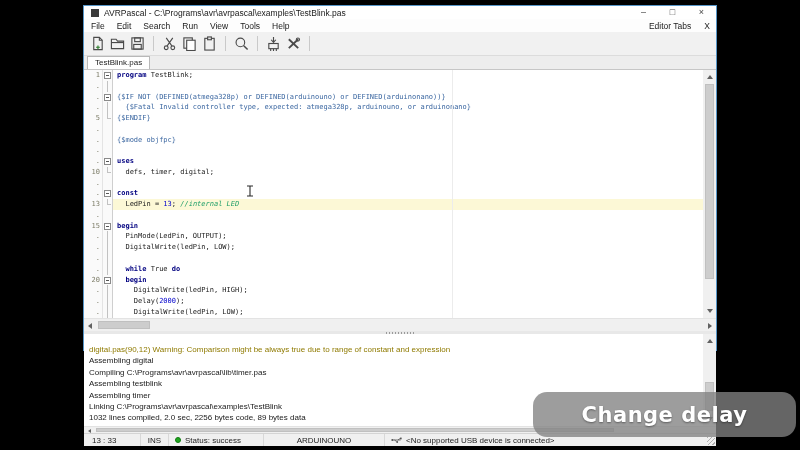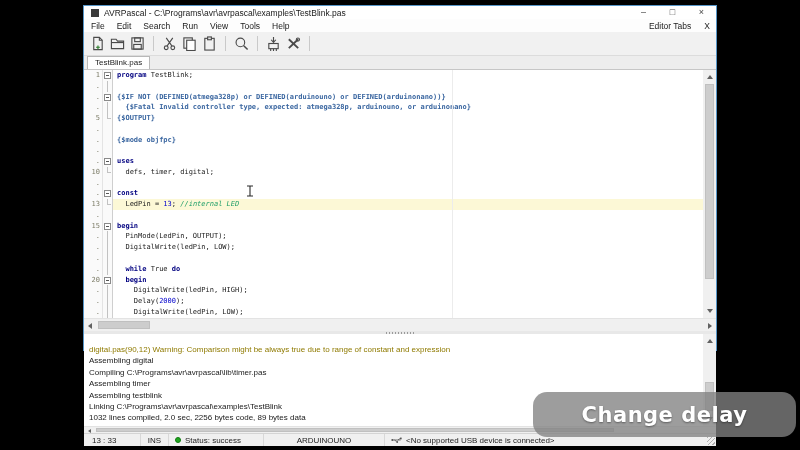--- a/index.html
+++ b/index.html
@@ -43,21 +43,21 @@
   .gnum { width:18px; text-align:right; padding-right:2px; font:7px/10.78px "DejaVu Sans Mono", monospace; color:#7d7d68; }
   .gfold { width:10px; position:relative; border-left:1px solid #e4e4e4; }
   .fbox { position:absolute; left:1px; top:2px; width:7px; height:7px; border:1px solid #8a8a8a; background:#fff; }
   .fbox::after { content:""; position:absolute; left:1px; right:1px; top:2px; border-top:1px solid #555; }
   .fline { position:absolute; left:4px; top:0; bottom:0; width:1px; background:#c2c2c2; }
   .fend  { position:absolute; left:4px; top:0; height:6px; width:1px; background:#c2c2c2; }
   .fend::after { content:""; position:absolute; left:0; top:5px; width:4px; height:1px; background:#c2c2c2; }
   .txt { flex:1; white-space:pre; font:7px/10.78px "DejaVu Sans Mono", monospace; color:#1a1a1a; padding-left:4px; }
   .row.cur .txt { background:#fcf8d6; }
   .c-kw  { color:#000080; font-weight:bold; }
-  .c-dir { color:#3a66a0;font-weight:bold; }
+  .c-dir { color:#3a66a0; }
   .c-num { color:#0000cc; }
   .c-cmt { color:#1e9e68; font-style:italic; }
   .c-pl  { color:#1a1a1a; }
   .marginline { position:absolute; left:368px; top:0; bottom:0; width:1px; background:#ececec; pointer-events:none; }
 
   
   .vscroll { position:absolute; width:13px; background:#f0f0f0; }
   .ed-vscroll { right:0; top:64px; height:248px; }
   .out-vscroll { right:0; top:328px; height:92px; }
   .hscroll { position:absolute; left:0; right:0; background:#f0f0f0; }
@@ -241,21 +241,21 @@
             </span>
             <span class="txt"><span class="c-dir">  {$Fatal Invalid controller type, expected: atmega328p, arduinouno, or arduinonano}</span></span>
           </div>
           <div class="row">
             <span class="gut">
               <span class="gnum">5</span>
               <span class="gfold">
                 <span class="fend"></span>
               </span>
             </span>
-            <span class="txt"><span class="c-dir">{$OUTPUT}</span></span>
+            <span class="txt"><span class="c-dir">{$ENDIF}</span></span>
           </div>
           <div class="row">
             <span class="gut">
               <span class="gnum">.</span>
               <span class="gfold"></span>
             </span>
             <span class="txt"></span>
           </div>
           <div class="row">
             <span class="gut">
@@ -420,22 +420,22 @@
 
     <div class="splitter">
       <span class="grip"></span>
     </div>
 
     <div class="output">
       <div id="output-lines" style="padding-top:10px;">
           <div class="out-line out-warning">digital.pas(90,12) Warning: Comparison might be always true due to range of constant and expression</div>
           <div class="out-line">Assembling digital</div>
           <div class="out-line">Compiling C:\Programs\avr\avrpascal\lib\timer.pas</div>
+          <div class="out-line">Assembling testblink</div>
           <div class="out-line">Assembling timer</div>
-          <div class="out-line">Assembling testblink</div>
           <div class="out-line">Linking C:\Programs\avr\avrpascal\examples\TestBlink</div>
           <div class="out-line">1032 lines compiled, 2.0 sec, 2256 bytes code, 89 bytes data</div>
           <div class="out-line">4 warning(s) issued</div>
         </div>
     </div>
 
     <div class="vscroll out-vscroll">
       <span class="tri-u"></span>
       <span class="thumb" style="left:2px;right:2px;top:52%;height:32%;"></span>
       <span class="tri-d"></span>

